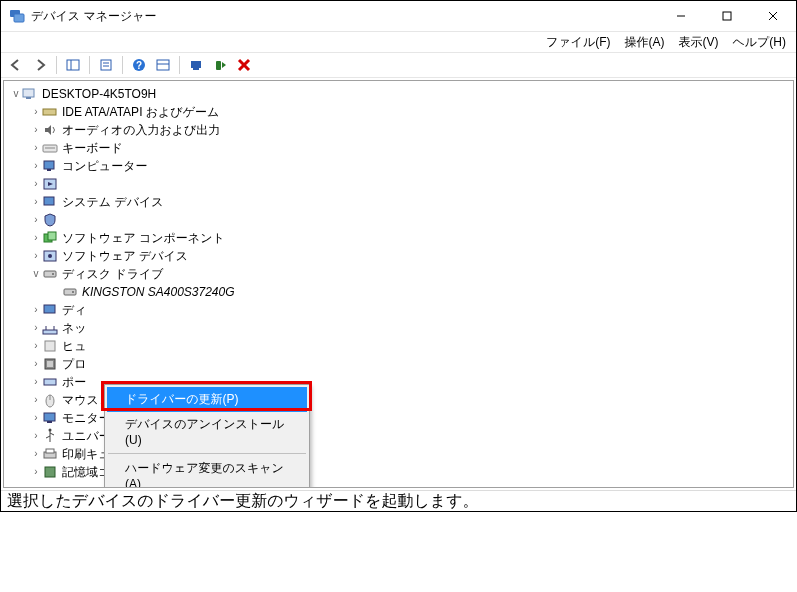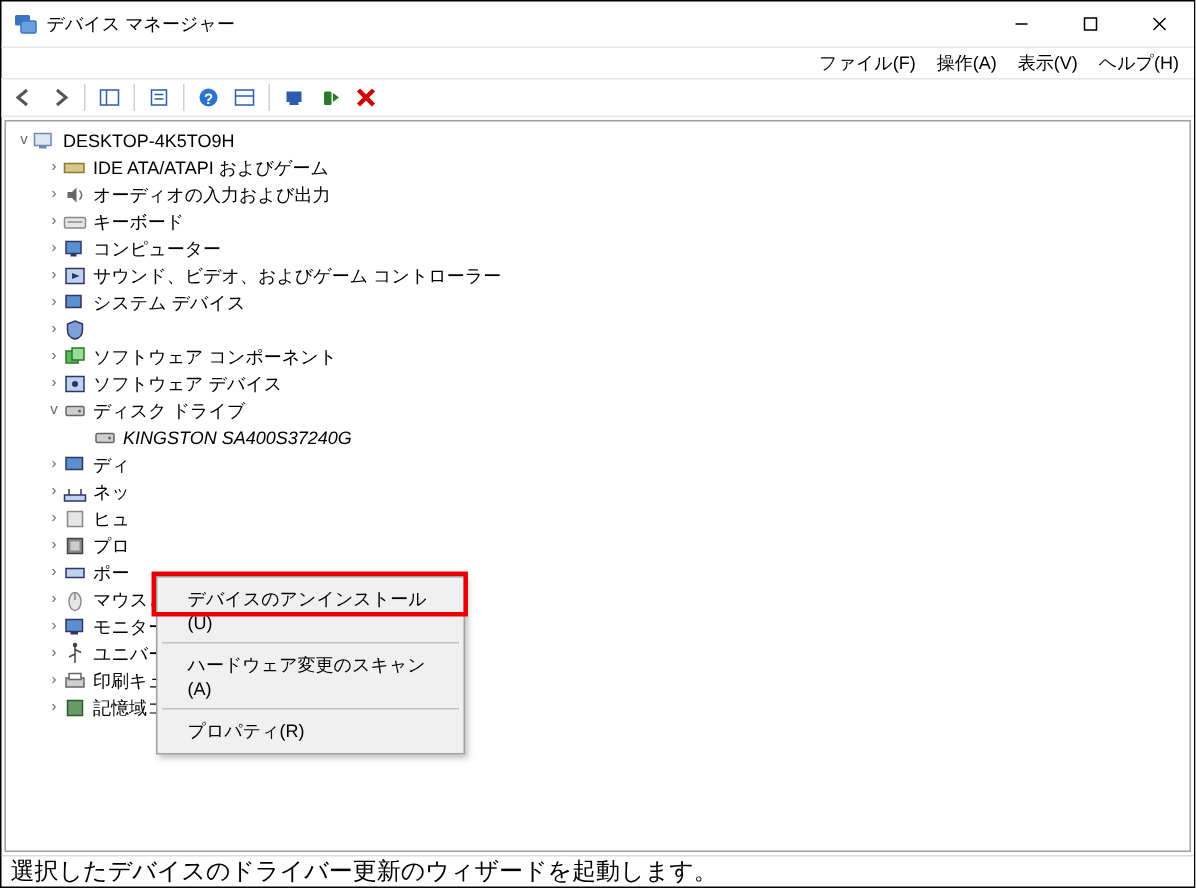--- a/index.html
+++ b/index.html
@@ -5,21 +5,21 @@
   html, body {
     margin: 0;
     padding: 0;
     font-family: "Meiryo UI", "Yu Gothic UI", "MS PGothic", sans-serif;
     font-size: 12px;
     color: #000;
     background: #fff;
   }
   .window {
     width: 797px;
-    height: 592px;
+    height: 512px;
     border: 1px solid #000;
     box-sizing: border-box;
     display: flex;
     flex-direction: column;
     background: #fff;
     position: relative;
   }
   .titlebar {
     height: 30px;
     display: flex;
@@ -283,21 +283,20 @@
             </svg></span>
         <span class="label">コンピューター</span>
       </div>
 
       <div class="node indent2">
         <span class="tw">›</span>
         <span class="icon"><svg width="16" height="16">
               <rect x="2" y="3" width="12" height="10" fill="#bcd3f0" stroke="#336"></rect>
               <polygon points="6,6 11,8 6,10" fill="#336"></polygon>
             </svg></span>
-        <span class="label">サウンド、ビデオ、およびゲーム コントローラー</span>
       </div>
 
       <div class="node indent2">
         <span class="tw">›</span>
         <span class="icon"><svg width="16" height="16">
               <rect x="2" y="3" width="10" height="8" fill="#5b90d0" stroke="#336"></rect>
             </svg></span>
         <span class="label">システム デバイス</span>
       </div>
 
@@ -427,20 +426,21 @@
         <span class="tw">›</span>
         <span class="icon"><svg width="16" height="16">
               <rect x="3" y="3" width="10" height="10" fill="#6a9a6a" stroke="#2a5a2a"></rect>
             </svg></span>
         <span class="label">記憶域コントローラー</span>
       </div>
 
     </div>
 
     <div class="context-menu">
+      <div class="cm-item highlight">ドライバーの更新(P)</div>
       <div class="cm-item">デバイスのアンインストール(U)</div>
       <div class="cm-sep"></div>
       <div class="cm-item">ハードウェア変更のスキャン(A)</div>
       <div class="cm-sep"></div>
       <div class="cm-item">プロパティ(R)</div>
     </div>
     <div class="context-highlight-border"></div>
 
   </div>
 

